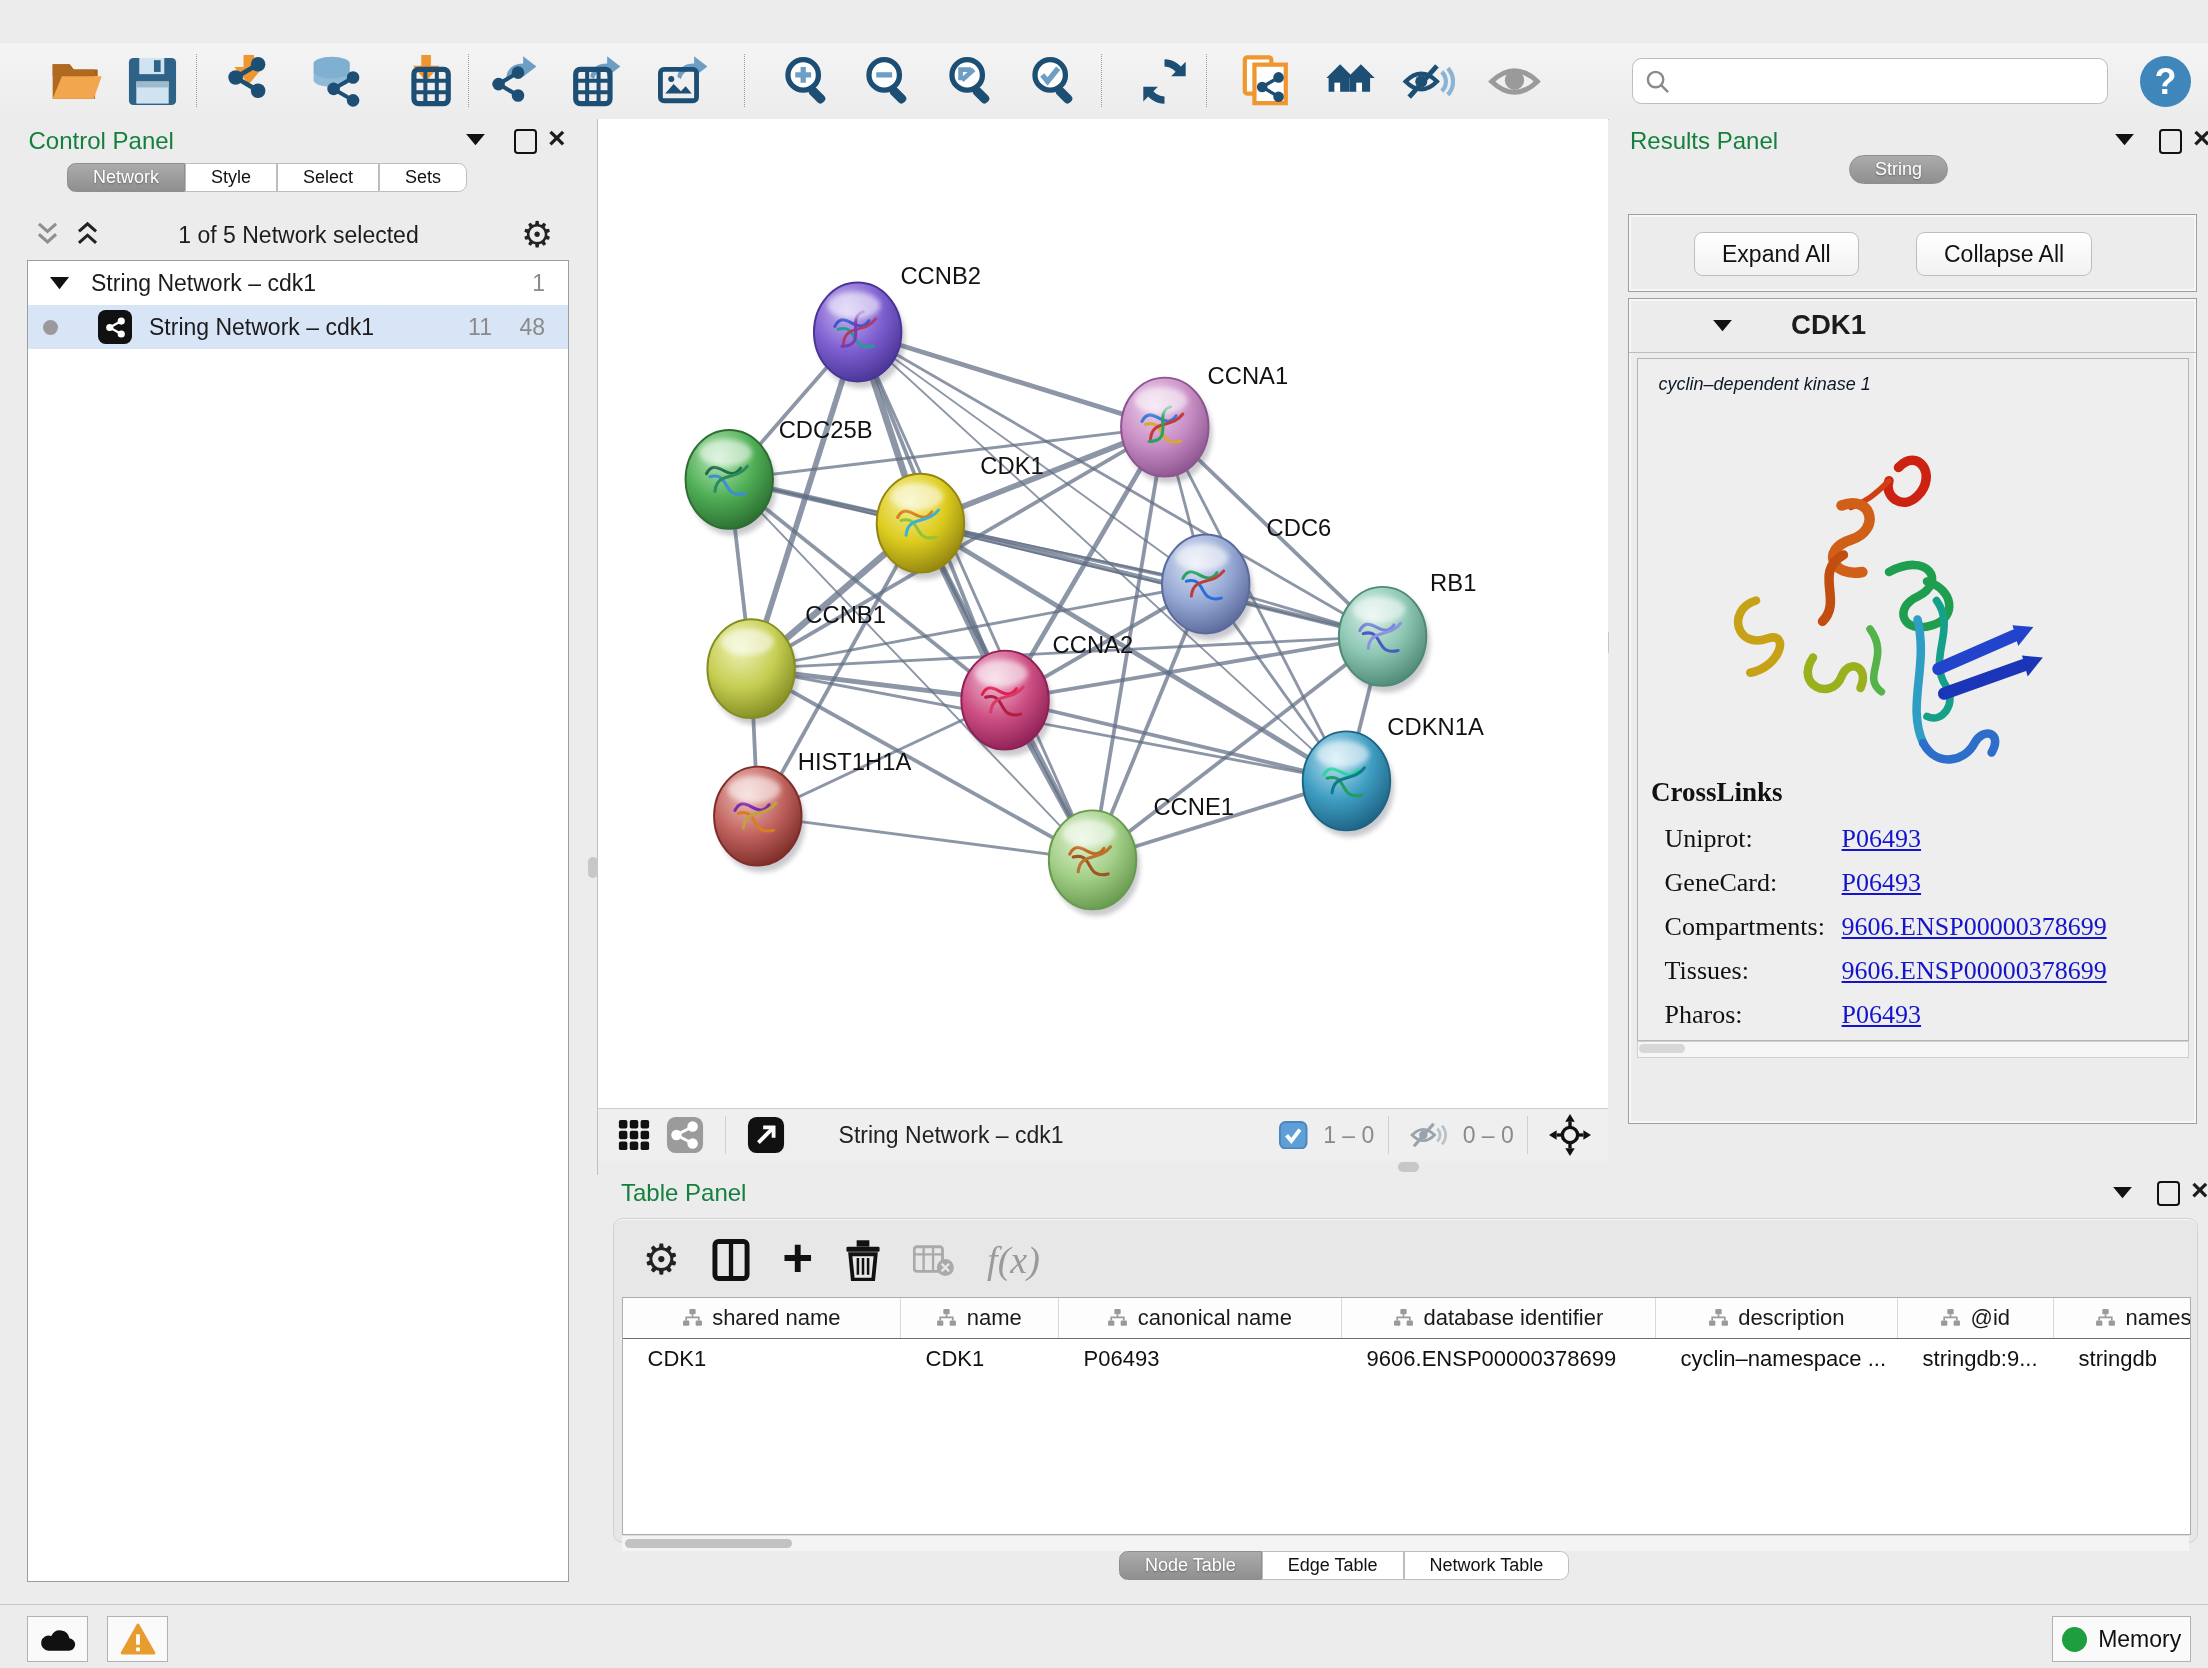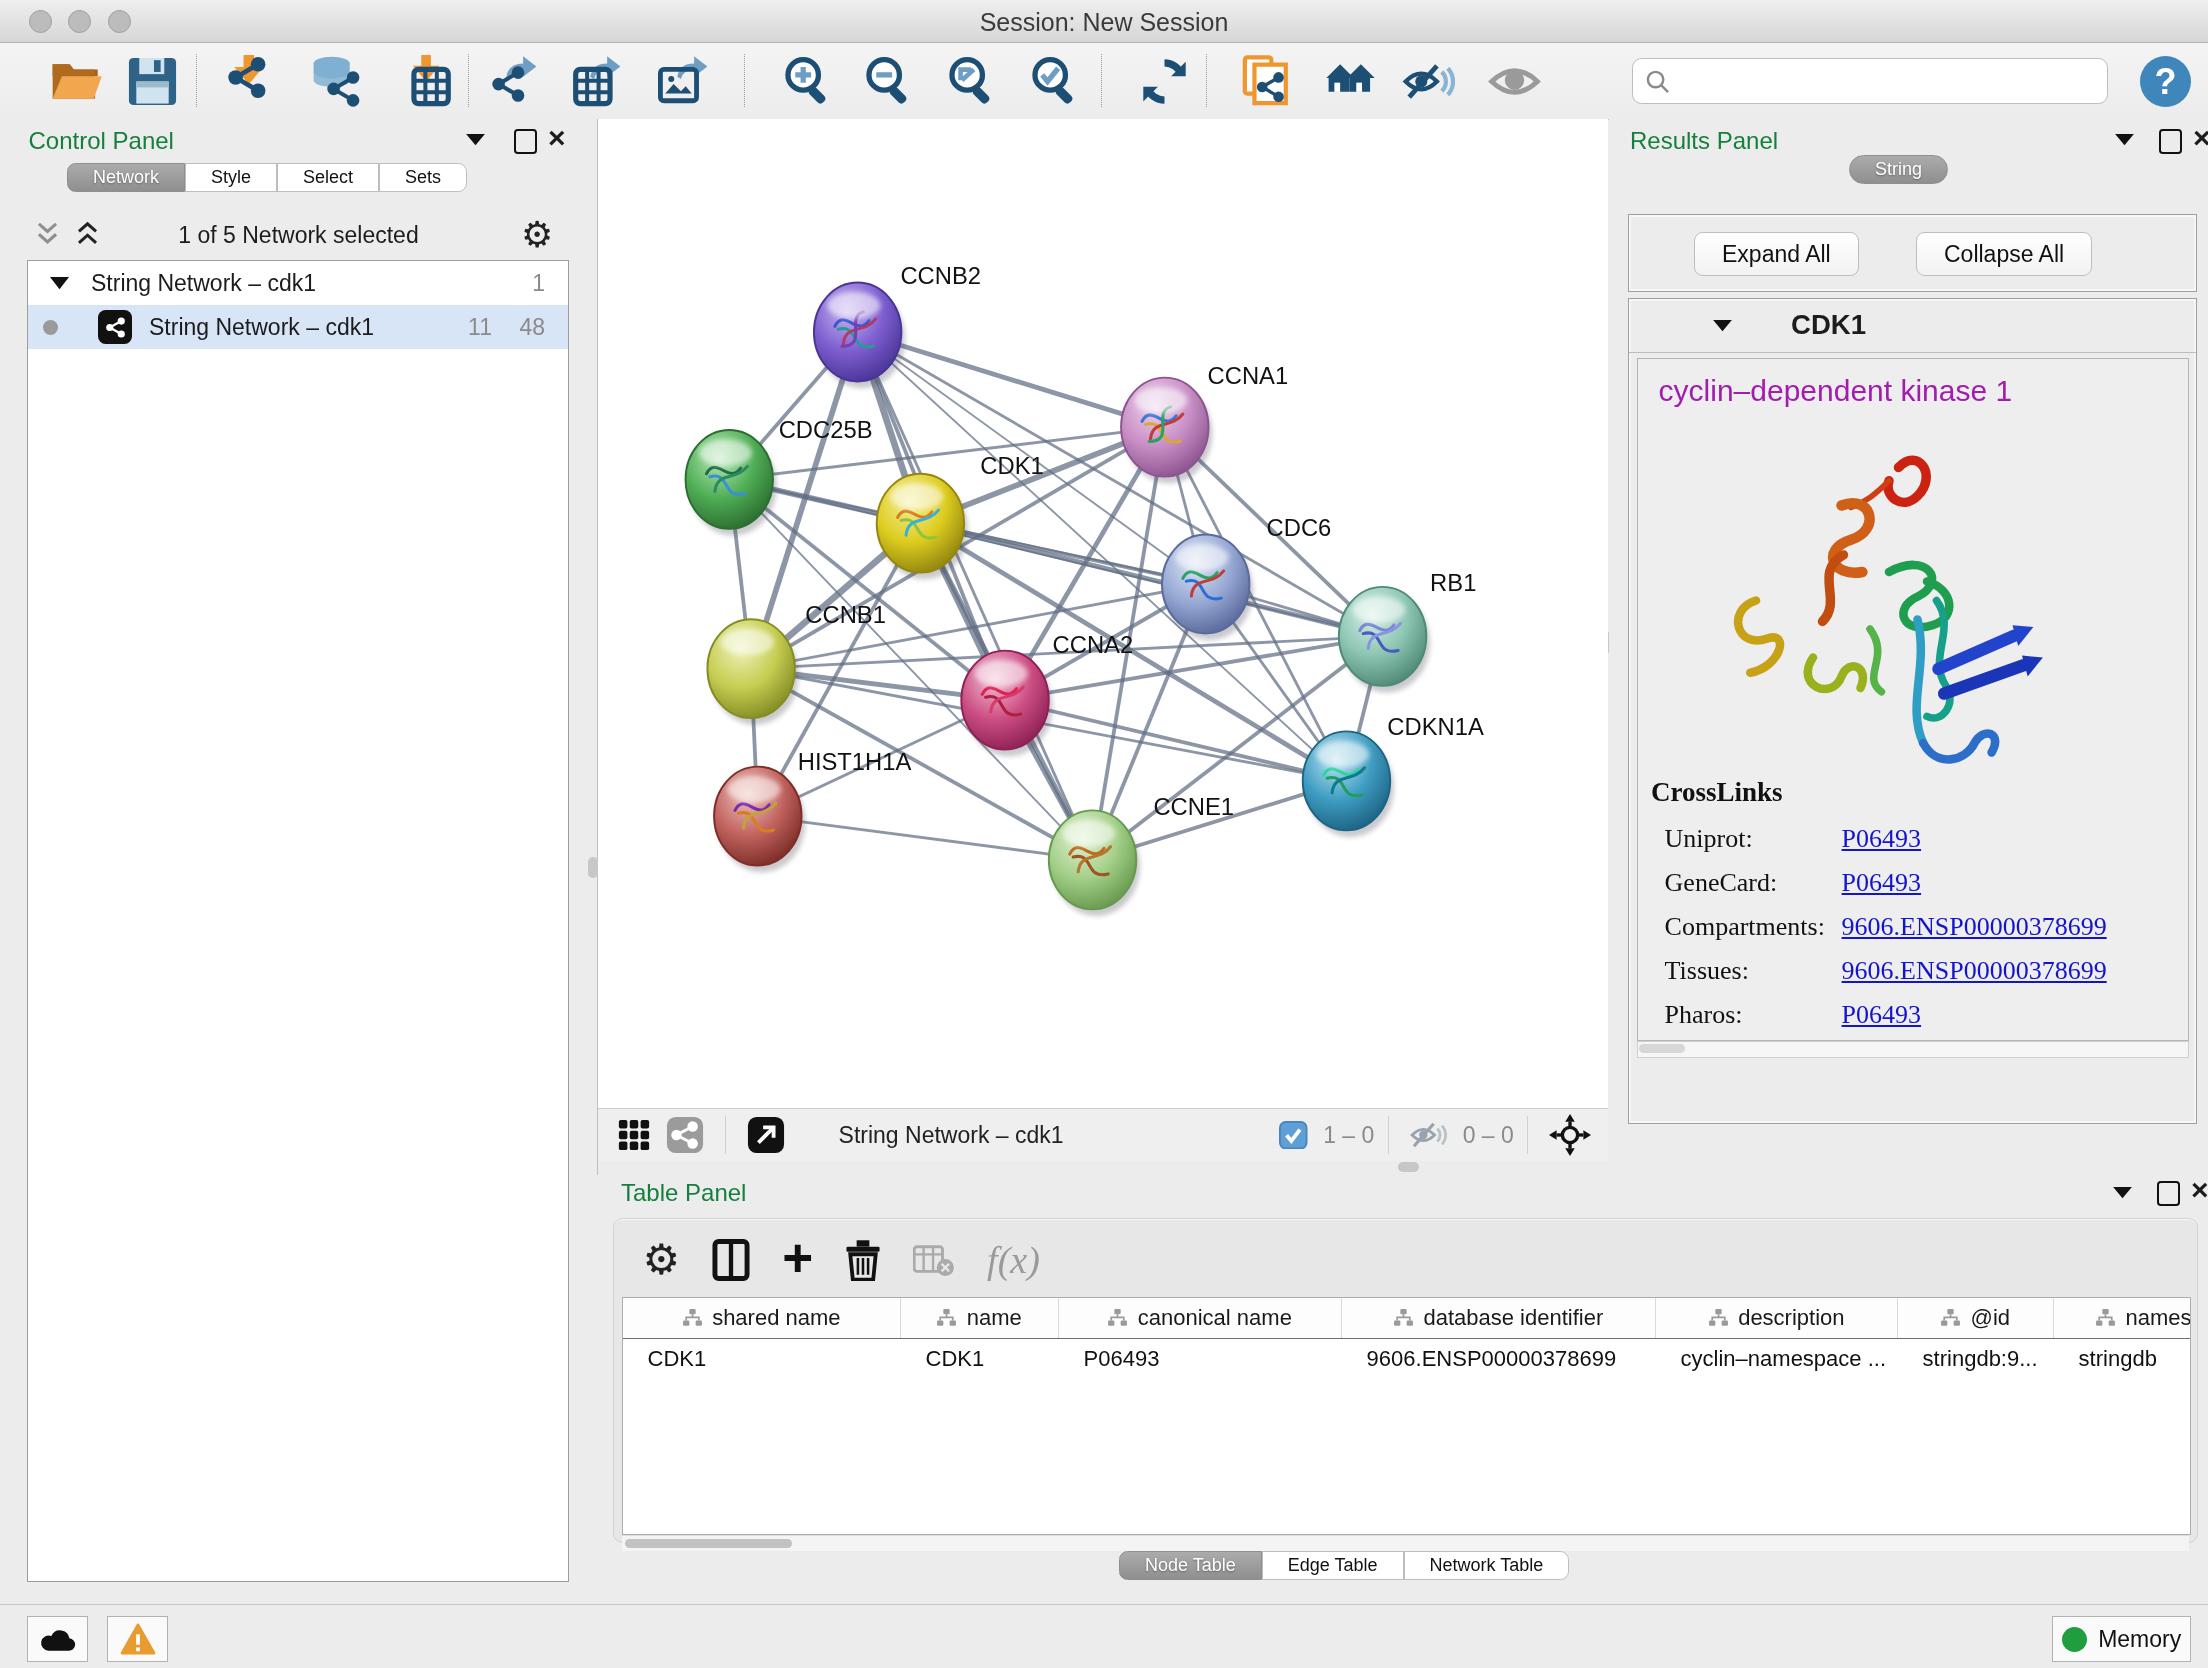--- a/index.html
+++ b/index.html
@@ -40,21 +40,21 @@
   #net-footer .fsep{width:0;height:38px;border-left:1px solid #cfcfcf;margin:0 13.3px;}
   .ficon{display:flex;align-items:center;justify-content:center;margin:0 7.6px;}
   #net-footer .ftext{font-size:23px;color:#222;}
   .fcount{font-size:23px;color:#8a8a8a;margin-left:7.6px;}
   .splitdot{width:9.5px;height:21px;border-radius:4.8px;background:#c7c7c7;}
   .splitdot.h{width:21px;height:9.5px;}
   
   #results-panel{left:1609px;top:119px;width:599px;height:1056px;background:#ececec;}
   .rbox{border:1px solid #9f9f9f;box-shadow:inset 0 0 0 1.9px #f7f7f7;background:#ececec;}
   .btn{background:linear-gradient(#ffffff,#f2f2f2);border:1px solid #bdbdbd;border-radius:8.6px;font-size:23px;padding:7.6px 27px;color:#111;}
-  #protein-desc{font-size:30px;color:#a21caf;}
+  #protein-desc{font-size:18px;color:#0f172a;font-style:italic;}
   #crosslinks{font-family:"Liberation Serif","DejaVu Serif",serif;font-size:26px;color:#111;}
   #crosslinks .xl-head{font-weight:bold;font-size:27px;}
   .xl-row{position:relative;height:44px;}
   .xl-label{position:absolute;left:27px;}
   .xl-link{position:absolute;left:204px;color:#1414cc;text-decoration:underline;}
   
   #table-panel{left:596px;top:1175px;width:1610px;height:428px;background:#ececec;}
   #tp-box{left:17px;top:43px;width:1583px;height:323px;background:#e7e7e7;border:1px solid #d2d2d2;border-radius:9.5px;box-shadow:inset 0 1px 0 #f8f8f8;}
   .tp-icon{display:flex;align-items:center;justify-content:center;margin-right:32px;}
   #tp-table{left:7.6px;top:78px;width:1567px;height:236px;background:#fff;border:1px solid #adadad;overflow:hidden;}
@@ -71,26 +71,20 @@
   .sbtn{top:11.4px;width:59px;height:44px;background:#fafafa;border:1.9px solid #b2b2b2;display:flex;align-items:center;justify-content:center;}
   #memory-btn{left:2052px;top:11.4px;width:137px;height:44px;background:#fafafa;border:1.9px solid #b2b2b2;display:flex;align-items:center;justify-content:center;font-size:23px;color:#111;}
   #memory-dot{width:25px;height:25px;border-radius:50%;background:#1f9e3f;margin-right:11.4px;}
   svg text{font-family:"Liberation Sans","DejaVu Sans",sans-serif;}
 </style>
 </head>
 <body>
 
 <div id="window">
 
-  <div id="titlebar" class="abs">
-    <div class="traffic abs" style="left:28.5px"></div>
-    <div class="traffic abs" style="left:68px"></div>
-    <div class="traffic abs" style="left:108px"></div>
-    <div id="win-title" class="abs">Session: New Session</div>
-  </div>
 
   <div id="toolbar" class="abs">
     <div id="tb-icons">
         <div class="tbtn abs" style="left: 46px;">
           <svg viewBox="0 0 40 36">
             <path d="M2 5h13l3 4h18v5H2z" fill="#a85f1e"></path>
             <path d="M2 5v26h32V9H17l-3-4z" fill="#b06a20"></path>
             <path d="M9 14h30l-6 17H2z" fill="#f2a64e"></path>
           </svg>
         </div>

